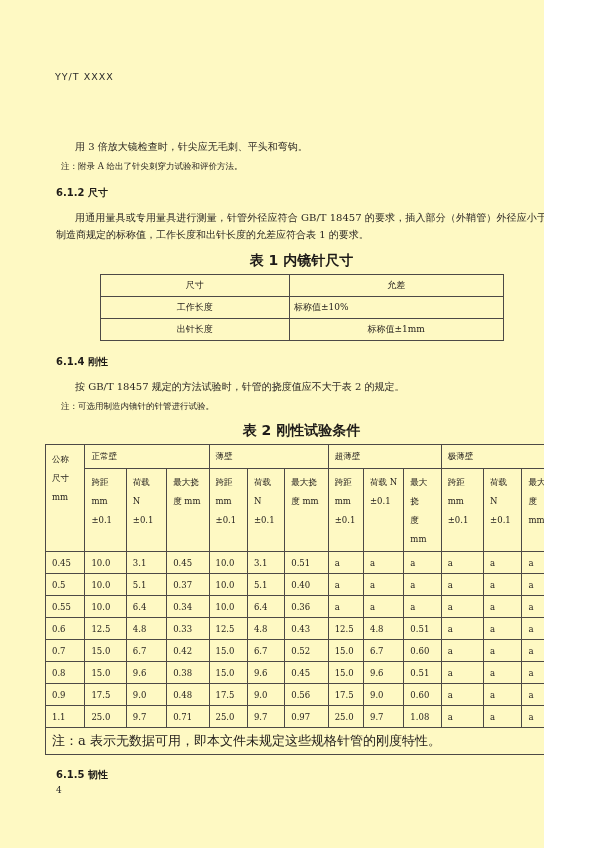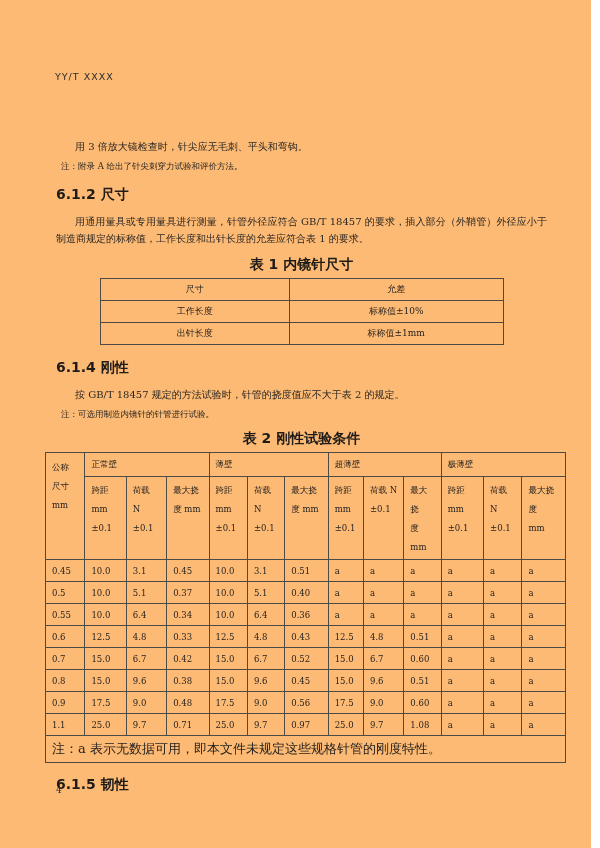--- a/index.html
+++ b/index.html
@@ -1,37 +1,37 @@
 <!DOCTYPE html>
 <html><head>
 <meta charset="utf-8">
 <style>
   * { box-sizing: border-box; margin: 0; padding: 0; }
   html, body { background: #ffffff; }
   body { width: 600px; height: 848px; font-family: "DejaVu Serif", "Liberation Serif", serif; color: #27231f; }
-  .page { position: relative; width: 591px; height: 848px; background: #fdba74; overflow: hidden; }
+  .page { position: relative; width: 544px; height: 848px; background: #fef9c3; overflow: hidden; }
 
   .doc-header {
     position: absolute; top: 71px; left: 55px;
     font-family: "DejaVu Sans", "Liberation Sans", sans-serif;
     font-size: 9.5px; letter-spacing: 1px; color: #2b2b2b;
   }
 
   .content { position: absolute; top: 138px; left: 56px; width: 491px; }
 
   .para {
     font-size: 10px; line-height: 17px; text-align: justify;
     text-indent: 19px; color: #2a2622;
   }
   .note {
     font-size: 8.5px; line-height: 13px; margin-left: 5px; color: #2a2622;
   }
   .heading {
     font-family: "DejaVu Sans", "Liberation Sans", sans-serif;
-    font-weight: bold; font-size: 14px; color: #1e1b18;
+    font-weight: bold; font-size: 10px; color: #1e1b18;
   }
   .caption {
     font-family: "DejaVu Sans", "Liberation Sans", sans-serif;
     font-weight: bold; font-size: 14px; text-align: center; color: #1e1b18;
   }
 
   .mt-note { margin-top: 5px; }
   .mt-heading1 { margin-top: 13px; }
   .mt-para { margin-top: 9px; }
   .mt-caption { margin-top: 9px; }
@@ -84,21 +84,21 @@
         </colgroup>
       <thead>
         <tr>
           <th>尺寸</th>
           <th>允差</th>
         </tr>
       </thead>
       <tbody>
           <tr>
             <td style="text-align: center;">工作长度</td>
-            <td style="text-align: center;">标称值±10%</td>
+            <td style="text-align: left;">标称值±10%</td>
           </tr>
           <tr>
             <td style="text-align: center;">出针长度</td>
             <td style="text-align: center;">标称值±1mm</td>
           </tr>
         </tbody>
     </table>
 
 
     <h3 class="heading mt-heading3">6.1.4  刚性</h3>

